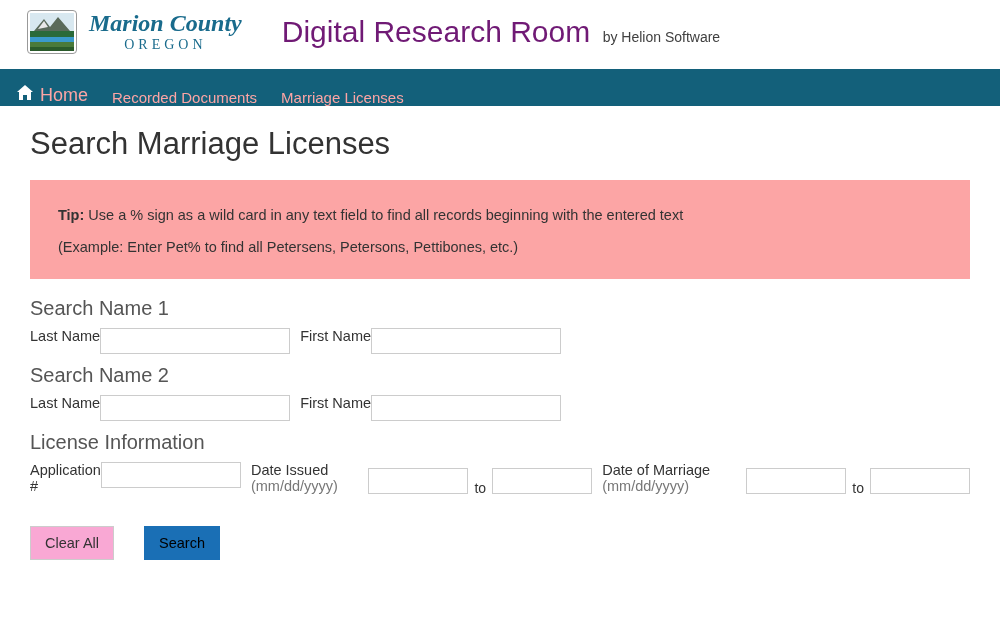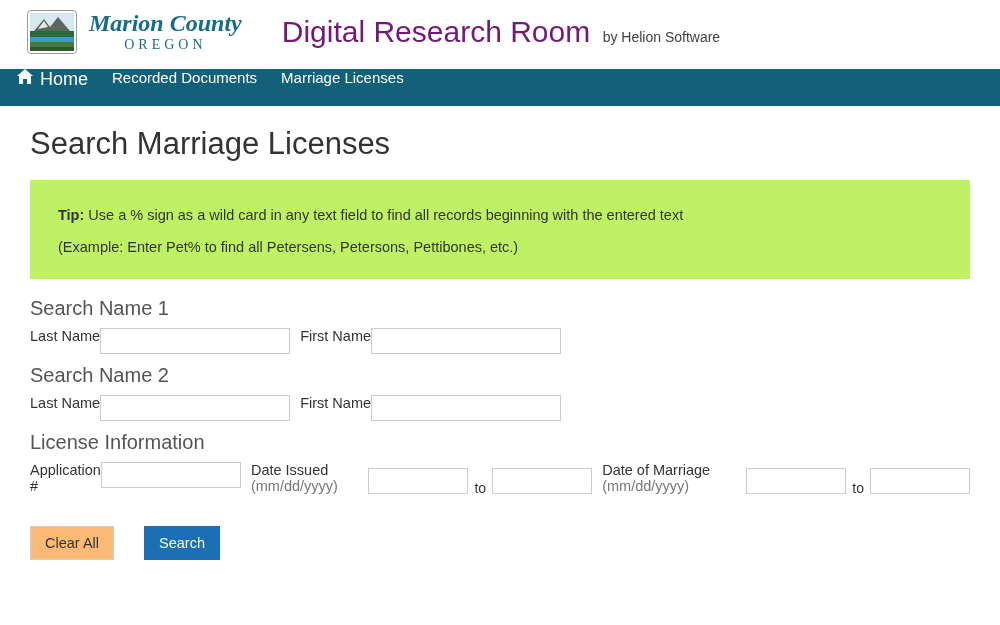--- a/index.html
+++ b/index.html
@@ -8,47 +8,47 @@
     .header { display: flex; align-items: center; padding: 10px 10px 15px 27px; }
     .logo-box { border: 1px solid #999; border-radius: 4px; padding: 2px; margin-right: 12px; }
     .logo-img { width: 44px; height: 38px; display: block; }
     .county-block { line-height: 1.05; margin-right: 40px; }
     .county-name { font-family: Georgia, serif; font-style: italic; font-weight: bold; color: #196b8c; font-size: 24px; }
     .county-sub { font-family: Georgia, serif; letter-spacing: 4px; color: #196b8c; font-size: 14px; text-align: center; margin-top: 2px; }
     .app-title { font-size: 30px; font-weight: 300; color: #701a75; }
     .app-byline { font-size: 14px; color: #404040; margin-left: 8px; font-weight: 400; }
 
     .navbar { background: #13607a; display: flex; align-items: center; padding: 0 10px; height: 37px; }
-    .nav-item { color: #ffffff; font-size: 15px; padding: 0 12px; cursor: pointer; display: flex; align-items: flex-start; height: 100%; }
+    .nav-item { color: #fca5a5; font-size: 15px; padding: 0 12px; cursor: pointer; display: flex; align-items: flex-end; height: 100%; }
     .nav-home { font-size: 18px; font-weight: 400; padding-left: 6px; }
     .home-icon { margin-right: 6px; display: inline-block; }
 
     .content { padding: 20px 30px; }
     .page-title { font-size: 31px; font-weight: 400; color: #333; margin-bottom: 18px; }
 
-    .tip-box { background: #bef264; padding: 24px 28px; margin-bottom: 18px; }
+    .tip-box { background: #fca5a5; padding: 24px 28px; margin-bottom: 18px; }
     .tip-label { font-weight: bold; color: #333; }
     .tip-text { color: #333; font-size: 14.5px; line-height: 1.6; }
     .tip-example { color: #333; font-size: 14.5px; margin-top: 12px; }
 
     .section-heading { font-size: 20px; color: #555; font-weight: 400; margin-top: 8px; margin-bottom: 8px; }
     .field-row { display: flex; gap: 10px; margin-bottom: 10px; }
     .field-group { display: flex; flex-direction: row; }
     .field-label { font-size: 14.5px; color: #333; margin-bottom: 6px; }
     .field-label .hint { color: #777; font-weight: 400; }
     .text-input { border: 1px solid #ccc; height: 26px; padding: 2px 6px; font-size: 14px; }
     .w-name { width: 190px; }
     .w-app { width: 140px; }
     .w-date { width: 100px; }
     .range-sep { font-size: 14px; color: #333; align-self: flex-end; padding: 0 6px 4px 6px; }
 
     .button-row { display: flex; gap: 30px; margin-top: 26px; }
     .btn { border: 1px solid #ccc; padding: 8px 14px; font-size: 14.5px; cursor: pointer; }
-    .btn-clear { background: #fdba74; color: #333; }
-    .btn-search { background: #1a6fb5; color: #fef9c3; border-color: #1a6fb5; }
+    .btn-clear { background: #f9a8d4; color: #333; }
+    .btn-search { background: #1a6fb5; color: #000000; border-color: #1a6fb5; }
 
     .license-row { display: flex; gap: 10px; align-items: flex-end; }
   </style>
 </head>
 <body>
 
 <div class="header">
   <div class="logo-box">
     <svg class="logo-img" viewBox="0 0 44 38">
       <rect x="0" y="0" width="44" height="20" fill="#d8e8f0"></rect>

